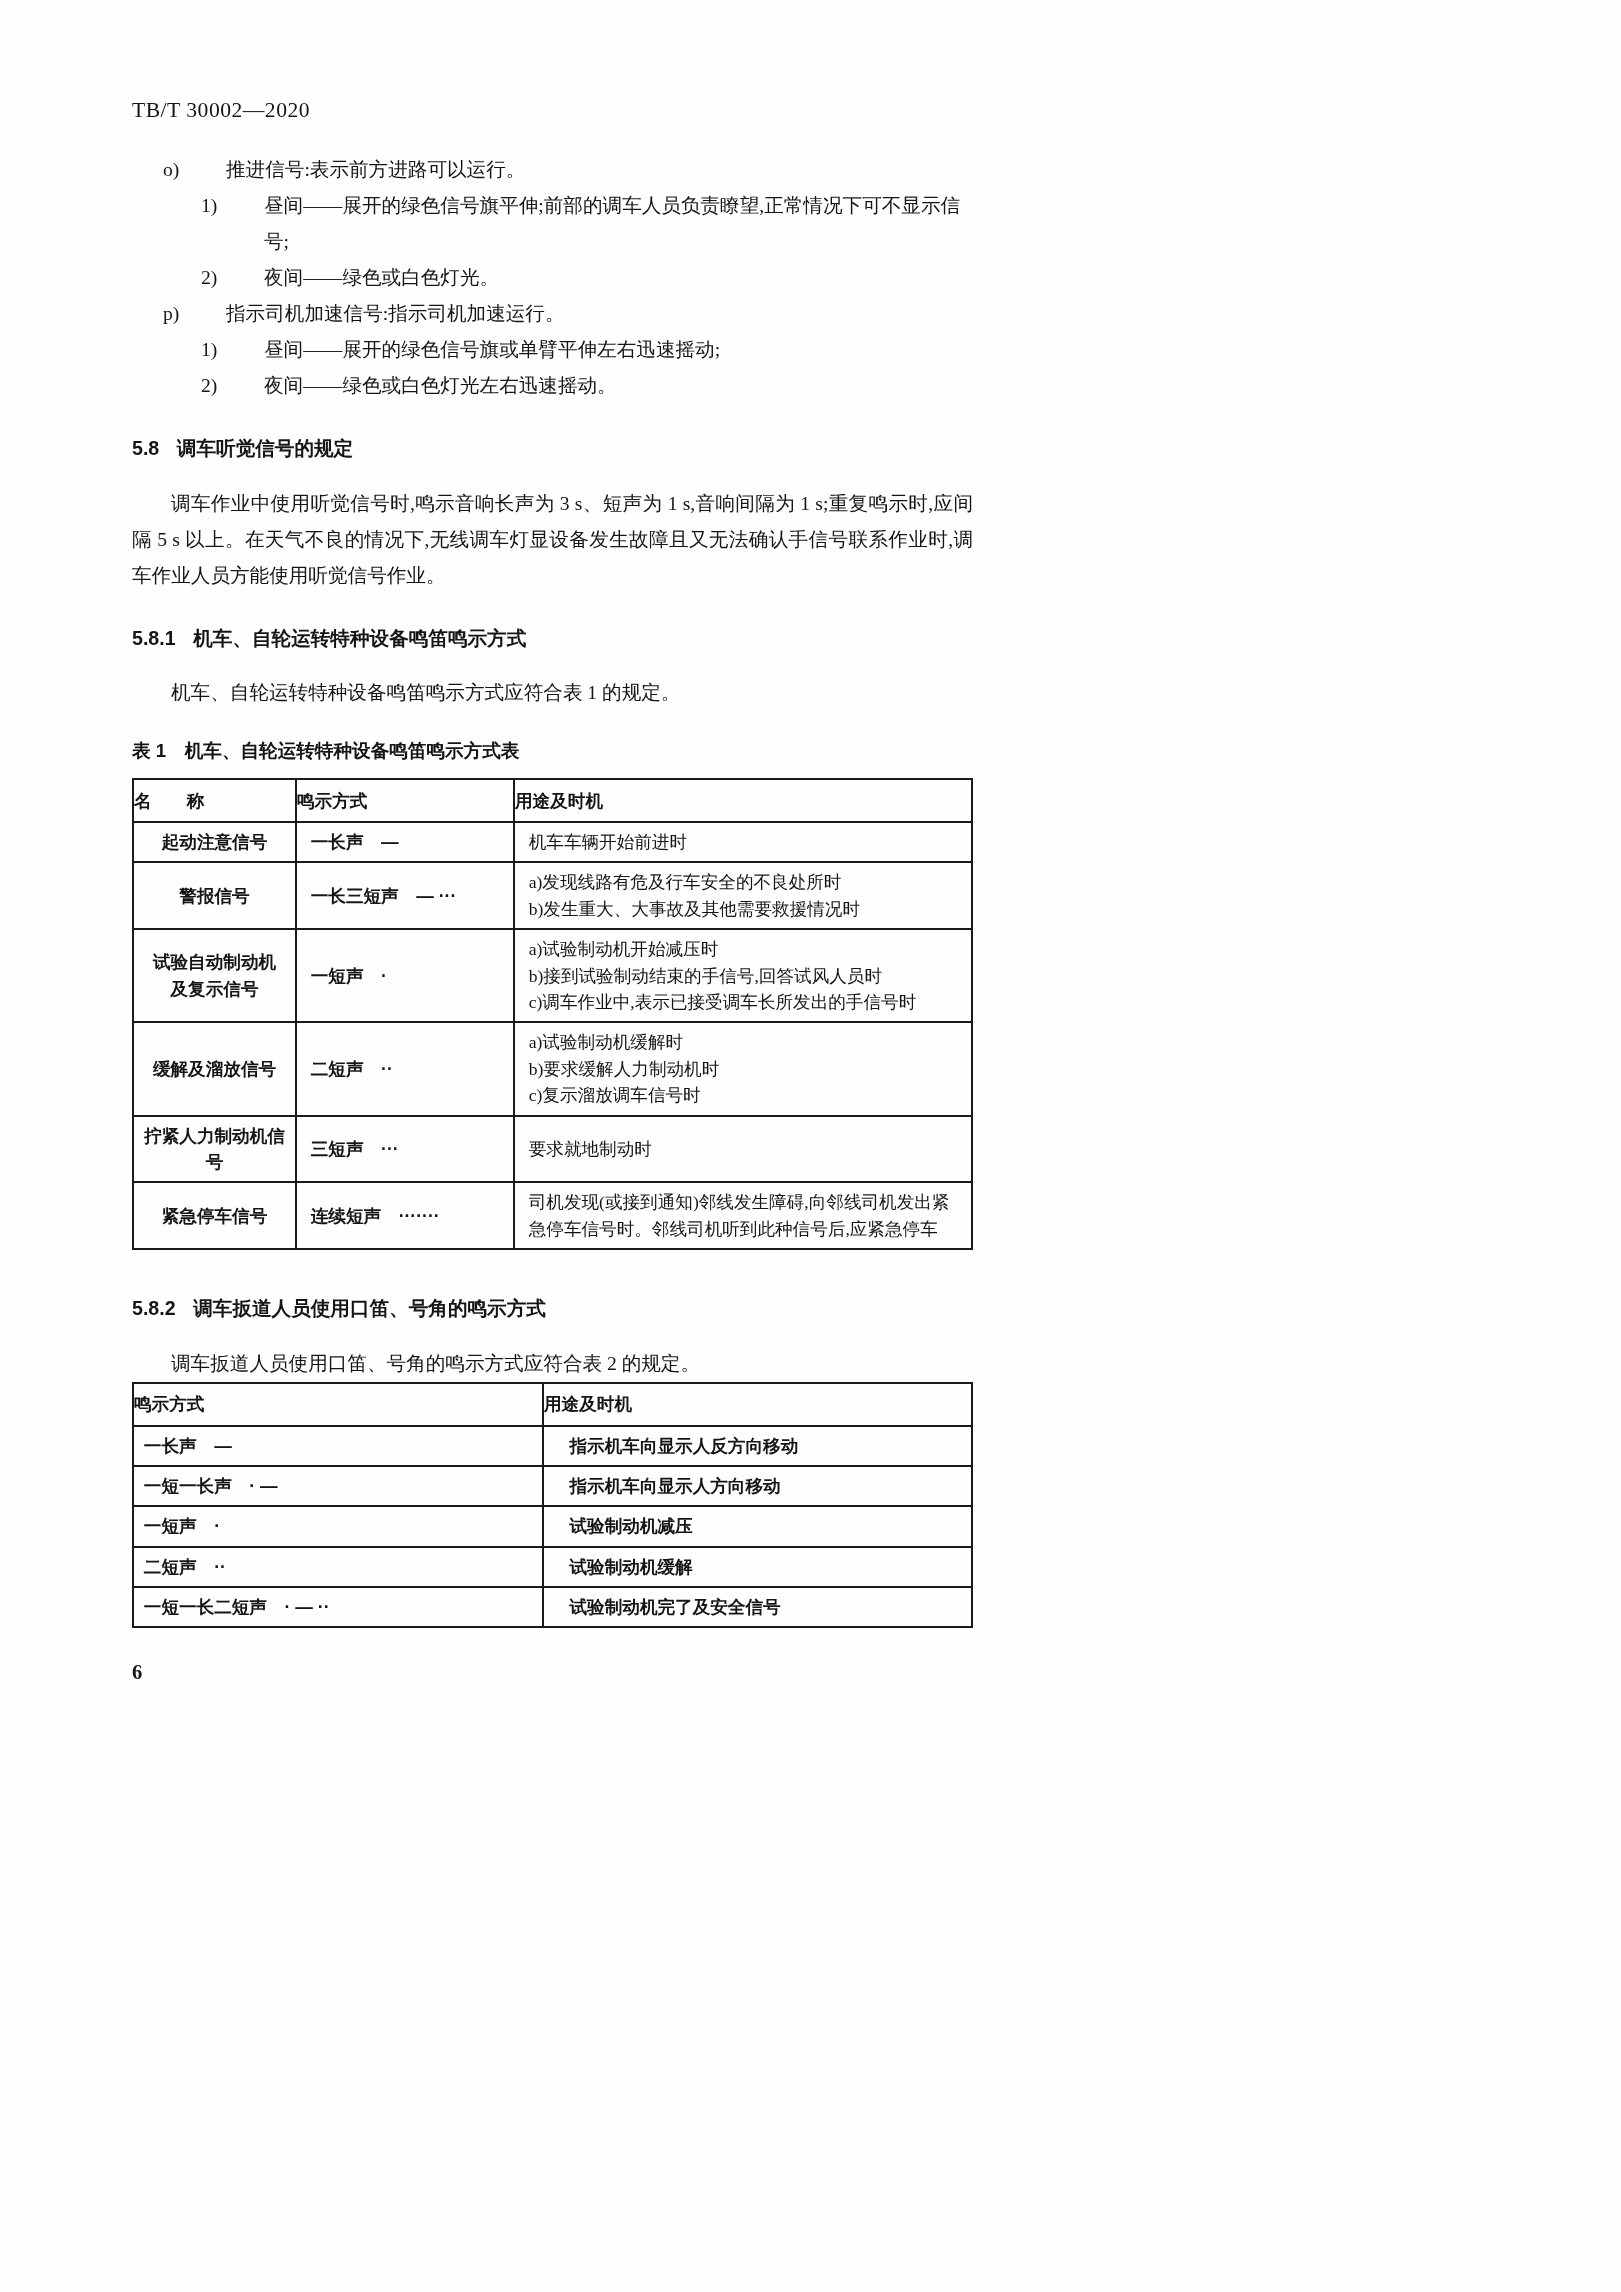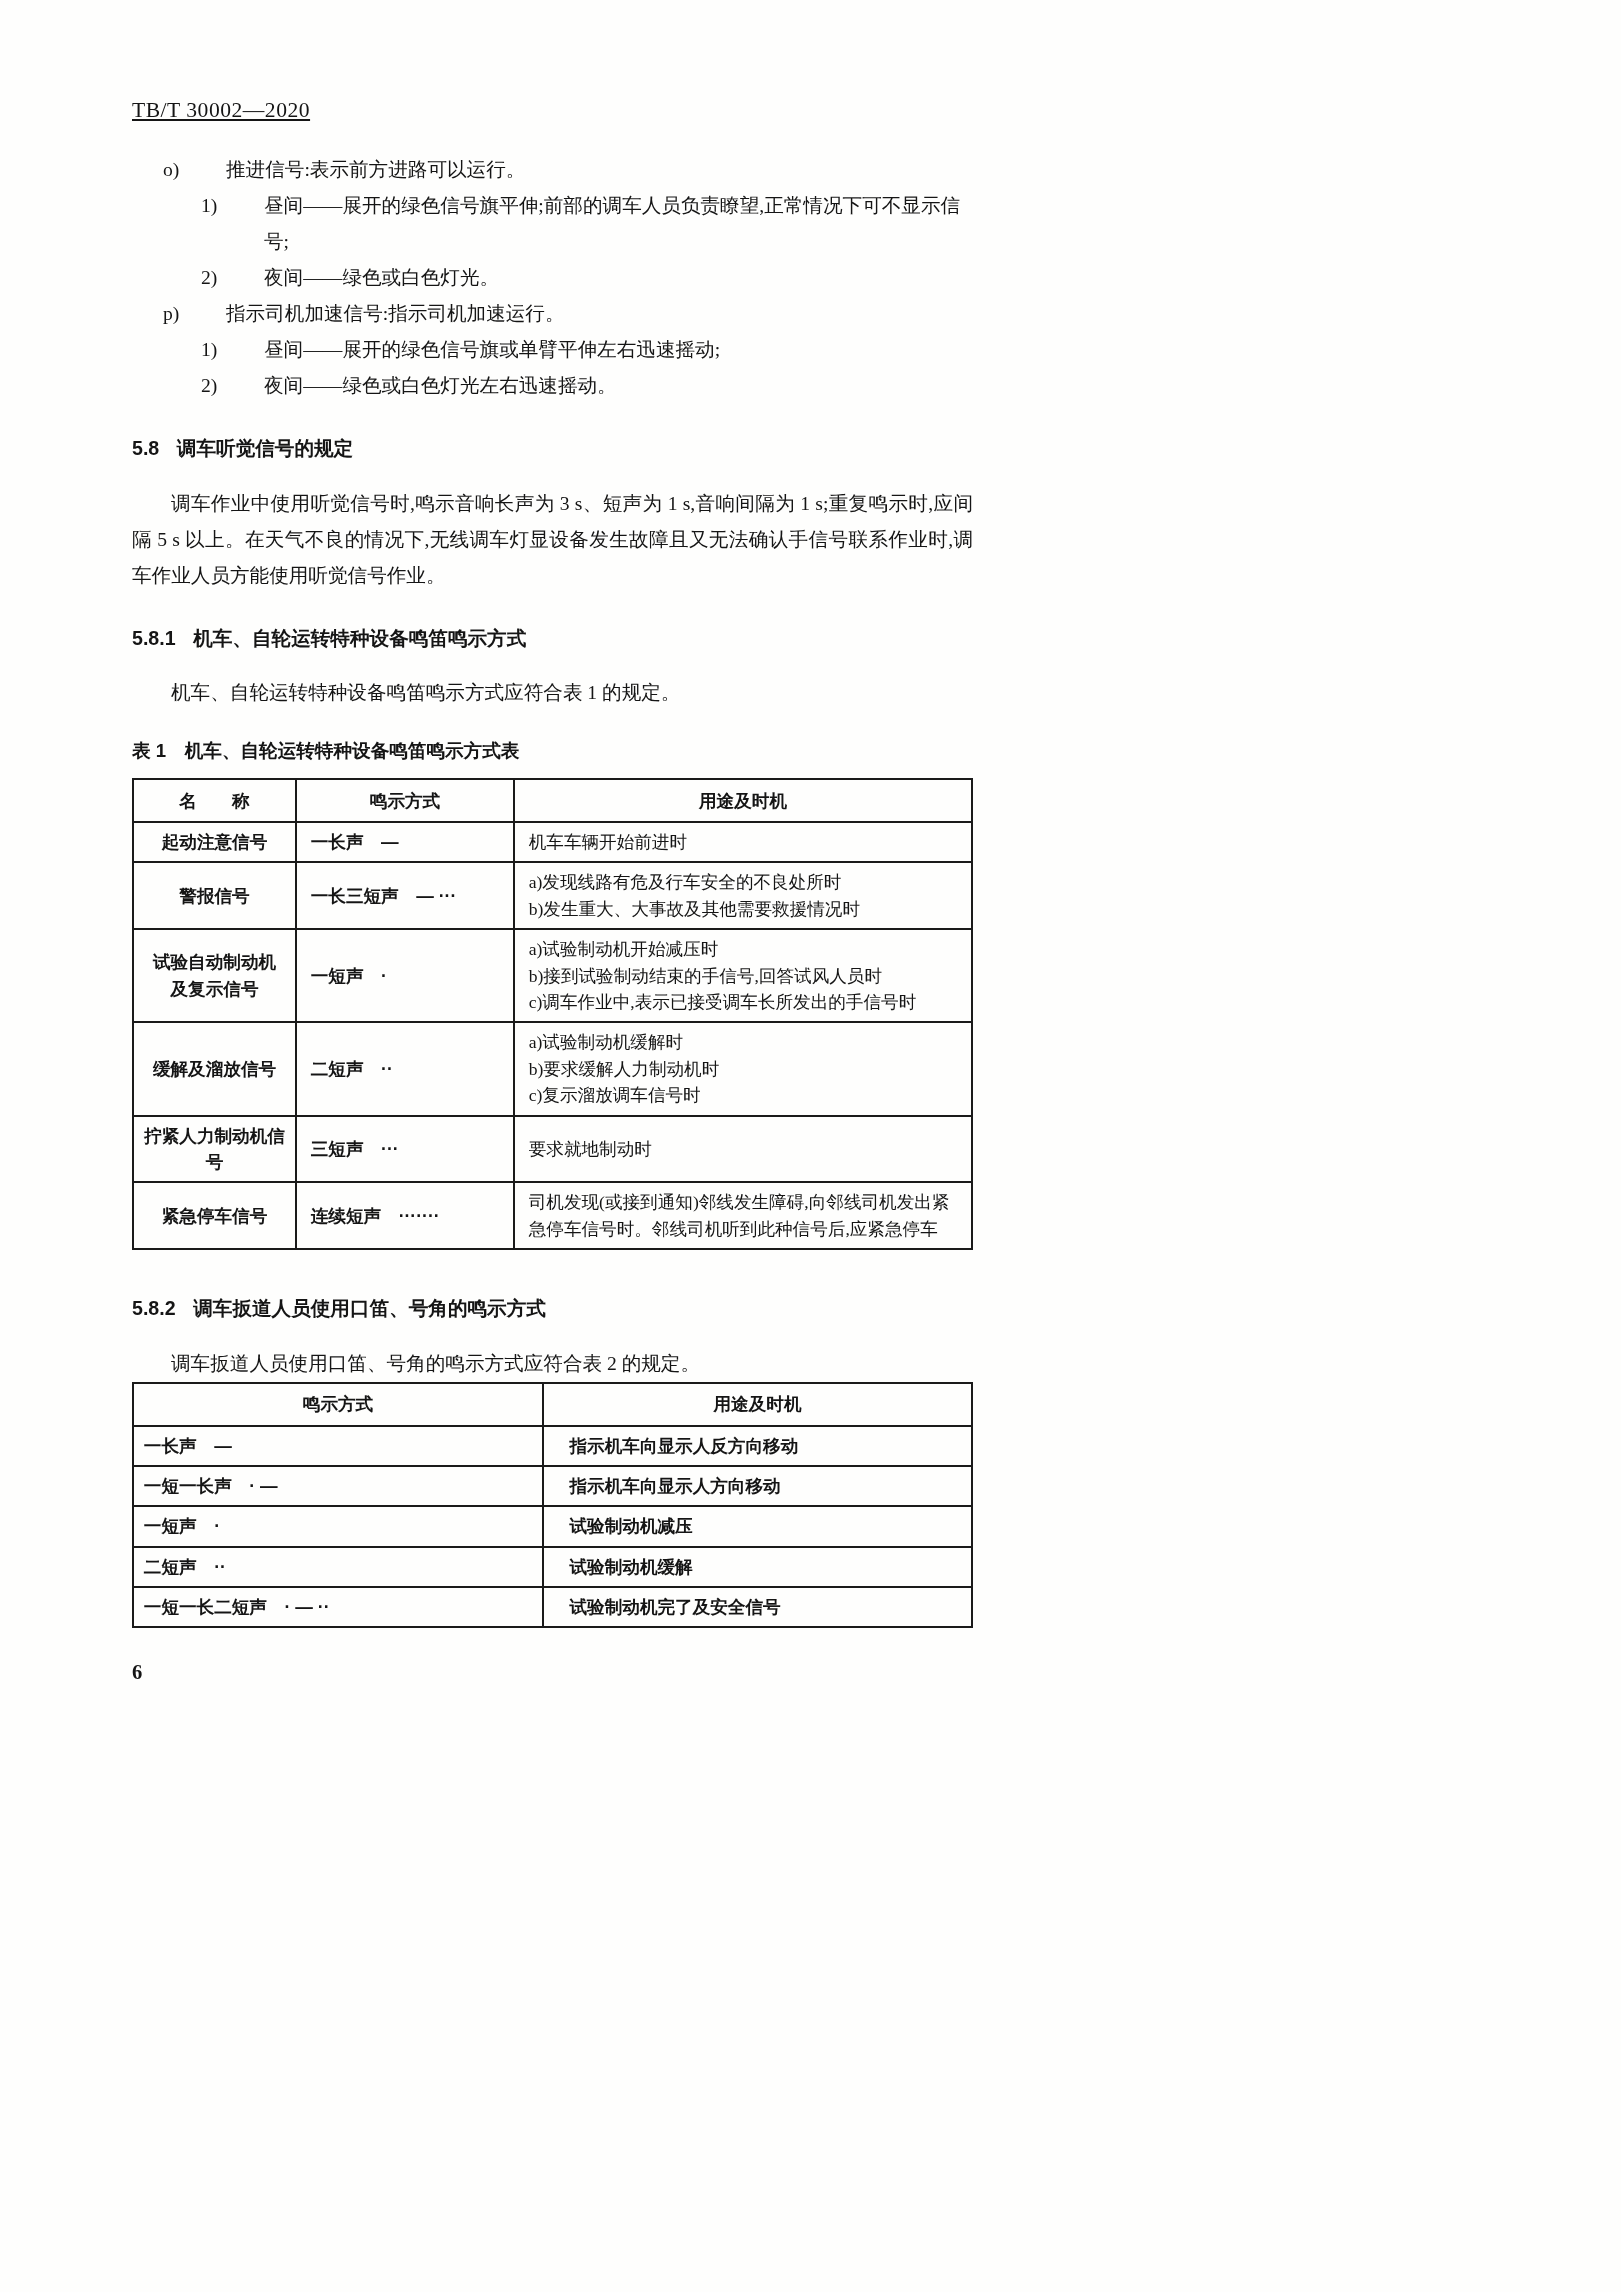--- a/index.html
+++ b/index.html
@@ -17,21 +17,20 @@
   }
   .content {
     position:absolute;
     left:132px; top:98px;
     width:841px;
   }
   .doc-header {
     font-size:21.6px;
     letter-spacing:0.5px;
     margin-bottom:29px;
-    text-decoration:underline;
   }
   
   .li { display:flex; font-size:19.6px; line-height:36px; }
   .li.l1 { padding-left:31px; }
   .li.l2 { padding-left:69px; }
   .li .mk { flex:0 0 63px; }
   .li .tx { flex:1; }
 
   .heading {
     font-family:"Liberation Sans", sans-serif;
@@ -61,21 +60,21 @@
     border-collapse:collapse;
     width:841px;
     table-layout:fixed;
     font-size:17.6px;
   }
   th, td { border:2px solid #1a1a1a; vertical-align:middle; }
   th {
     font-family:"Liberation Sans", sans-serif;
     font-weight:bold;
     height:43px;
-    text-align:center;
+    text-align:left;
     white-space:pre;
   }
   td { padding:5.9px 9.8px; line-height:26.5px; }
 
   .t1 col.c1 { width:163px; }
   .t1 col.c2 { width:218px; }
   .t1 td.c1 { text-align:center; white-space:pre-line; padding-left:2px; padding-right:2px; font-family:"Liberation Sans", sans-serif; font-weight:bold; }
   .t1 td.c2 { white-space:pre; padding-left:13.7px; font-family:"Liberation Sans", sans-serif; font-weight:bold; }
   .t1 td.c3 { white-space:pre-line; padding-left:13.7px;border-radius:13px; }
 

